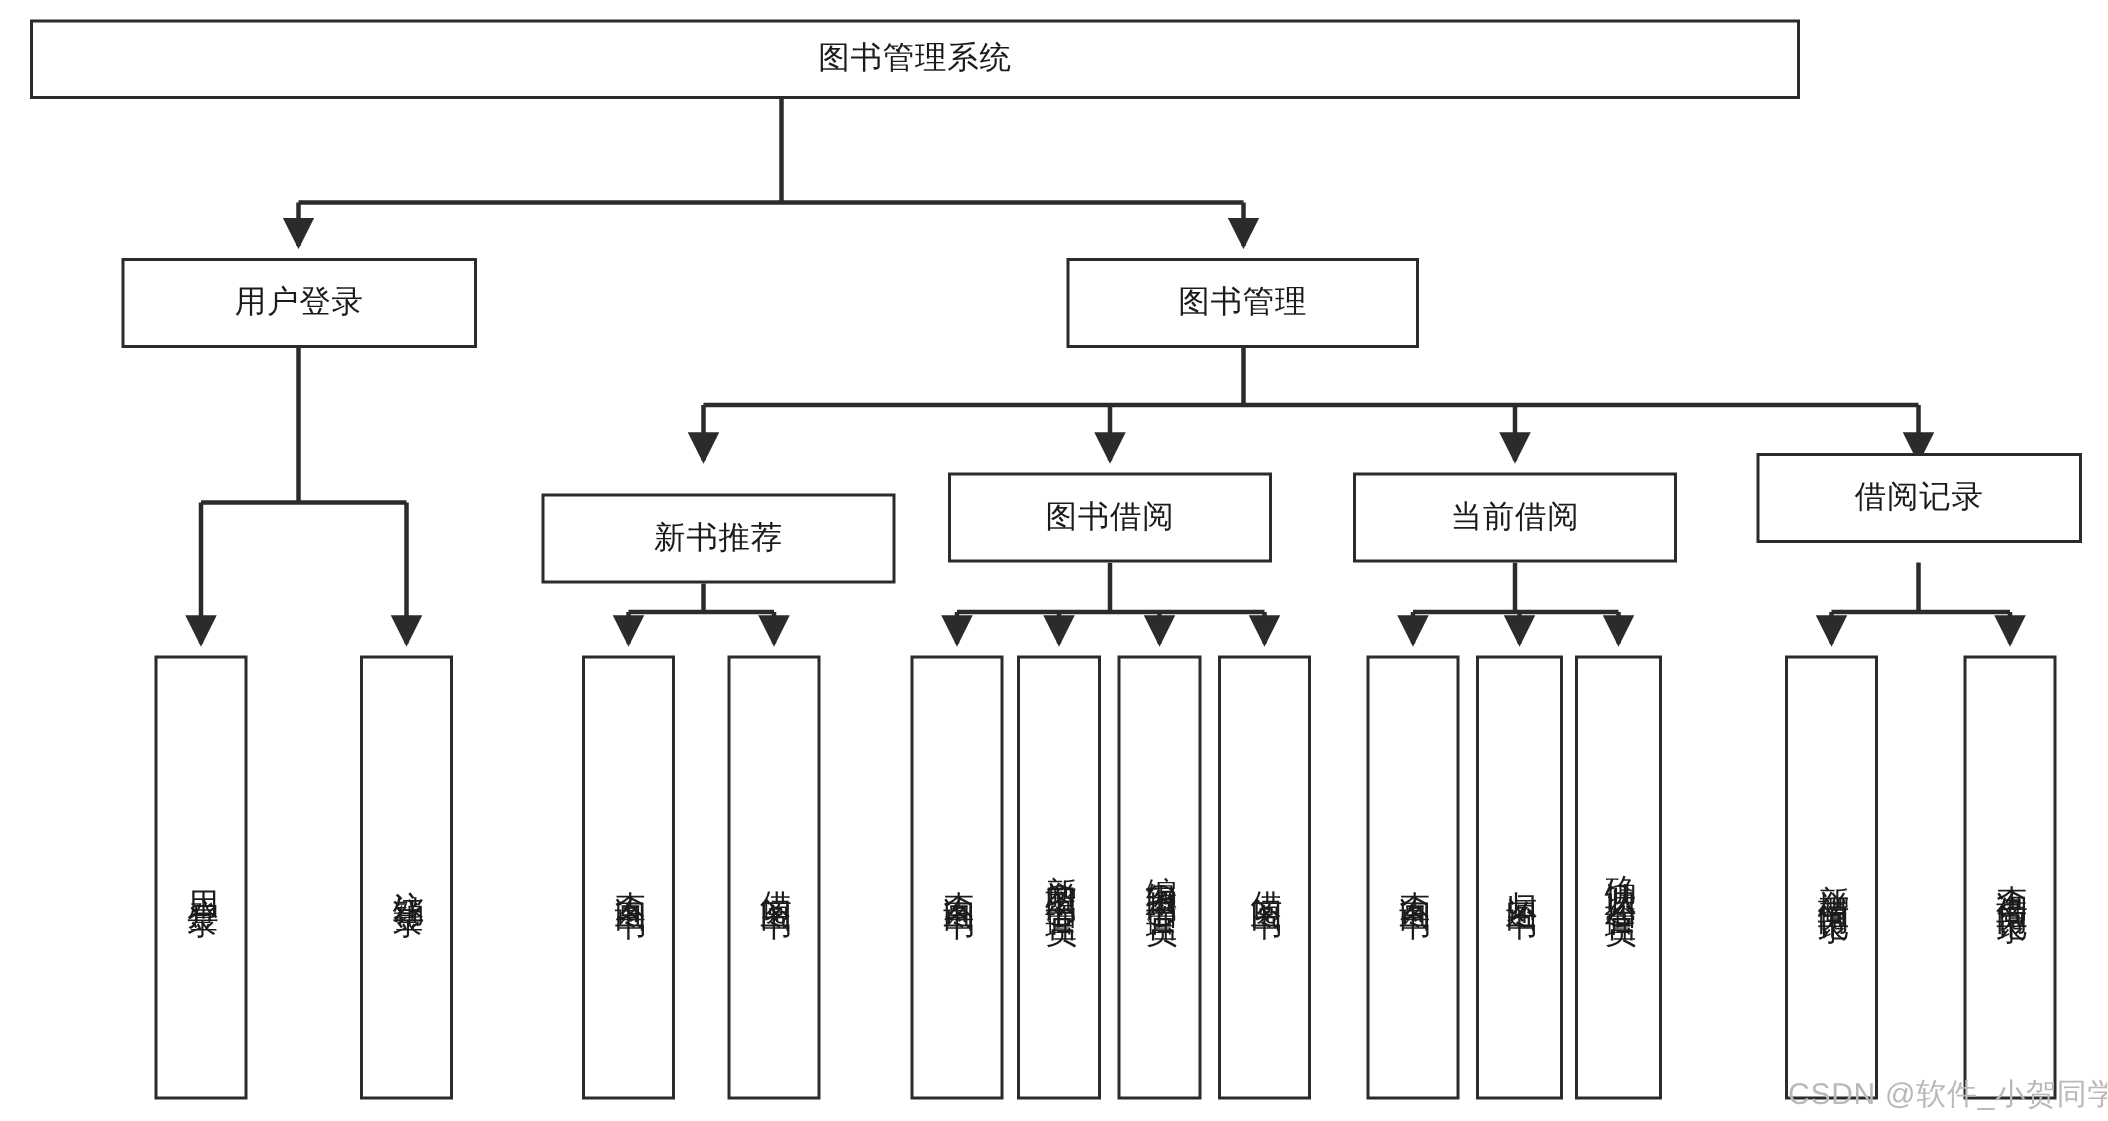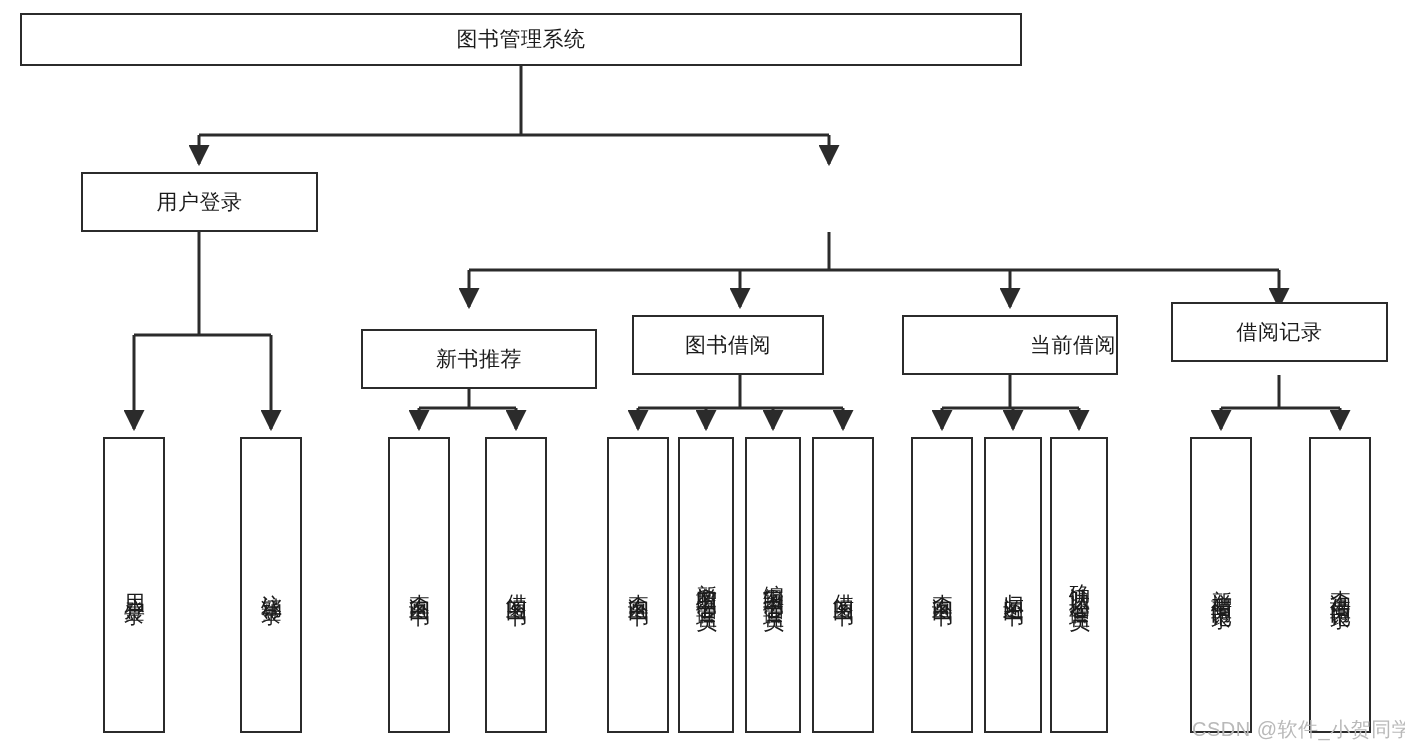--- a/index.html
+++ b/index.html
@@ -108,35 +108,38 @@
       <path d="M 1013 408 L 1013 429" marker-end="url(#arrow)"></path>
       <path d="M 1079 408 L 1079 429" marker-end="url(#arrow)"></path>
 
       <path d="M 1279 375 L 1279 408"></path>
       <path d="M 1221 408 L 1340 408"></path>
       <path d="M 1221 408 L 1221 429" marker-end="url(#arrow)"></path>
       <path d="M 1340 408 L 1340 429" marker-end="url(#arrow)"></path>
     </g>
   </svg>
 
-  <div class="node-box root" style="left: 20px; top: 13px; width: 1002px; height: 53px;">
+  <div class="node-box root" style="left: 20px; top: 13px; width: 1180px; height: 53px;">
     <span class="node-label">图书管理系统</span>
   </div>
 
   <div class="node-box" style="left: 81px; top: 172px; width: 237px; height: 60px;">
     <span class="node-label">用户登录</span>
   </div>
+  <div class="node-box" style="left: 711px; top: 172px; width: 235px; height: 60px;">
+    <span class="node-label">图书管理</span>
+  </div>
 
   <div class="node-box" style="left: 361px; top: 329px; width: 236px; height: 60px;">
     <span class="node-label">新书推荐</span>
   </div>
-  <div class="node-box" style="left: 632px; top: 315px; width: 192px; height: 60px;">
+  <div class="node-box" style="left: 632px; top: 315px; width: 216px; height: 60px;">
     <span class="node-label">图书借阅</span>
   </div>
-  <div class="node-box" style="left: 902px; top: 315px; width: 216px; height: 60px; justify-content: flex-end;">
+  <div class="node-box" style="left: 902px; top: 315px; width: 216px; height: 60px;">
     <span class="node-label">当前借阅</span>
   </div>
   <div class="node-box" style="left: 1171px; top: 302px; width: 217px; height: 60px;">
     <span class="node-label">借阅记录</span>
   </div>
 
   <div class="node-box vertical" style="left: 103px; top: 437px; width: 62px; height: 296px;">
     <span class="node-label">用户登录</span>
   </div>
   <div class="node-box vertical" style="left: 240px; top: 437px; width: 62px; height: 296px;">

